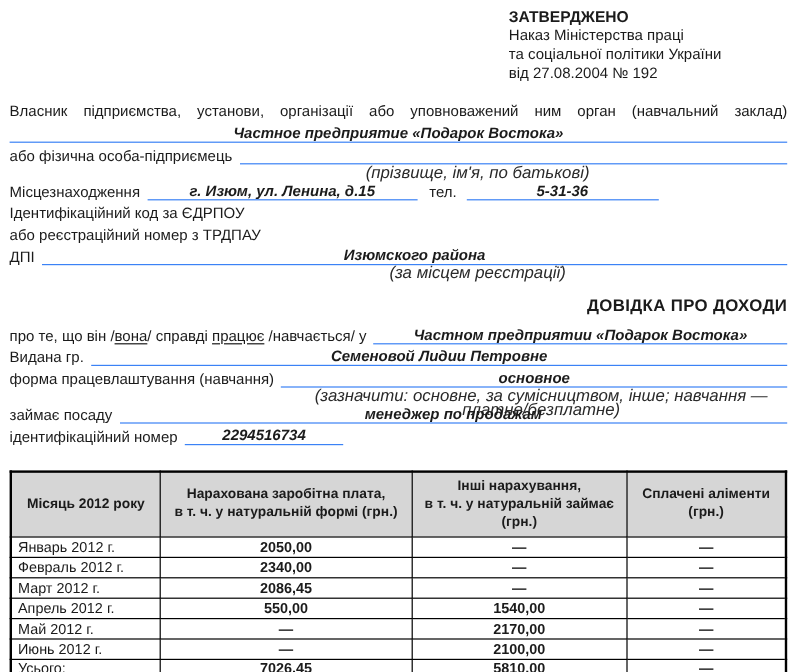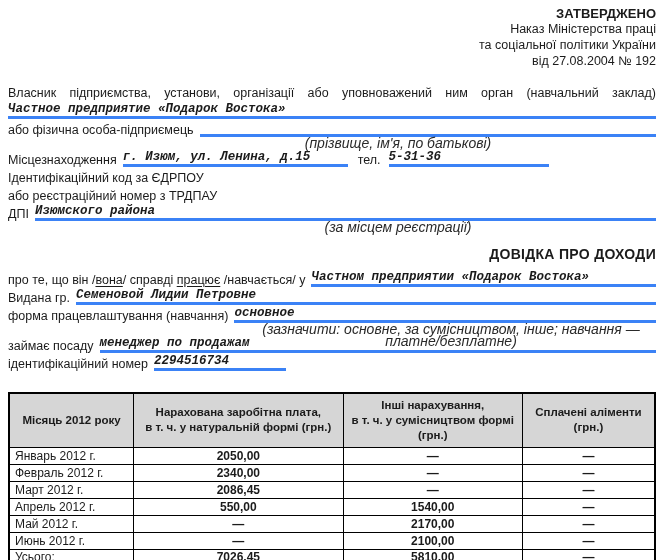--- a/index.html
+++ b/index.html
@@ -4,28 +4,28 @@
 <style>
   * { margin:0; padding:0; box-sizing:border-box; }
   html,body { background:#ffffff; }
   .page {
     width:664px; height:560px; overflow:hidden;
     background:#ffffff; color:#1b1b1b;
     font-family:"Liberation Sans","DejaVu Sans",sans-serif;
     font-size:12.5px; padding:6px 8px 0 8px; position:relative;
   }
   
-  .approval { width:232px; margin-left:auto; text-align:right; line-height:1.26; }
+  .approval { width:232px; margin-left:auto; text-align:left; line-height:1.26; }
   .approval .b1 { font-weight:bold; font-size:13px; }
 
   
   .owner-line { margin-top:15px; text-align:justify; text-align-last:justify; line-height:1.3; }
   .frow { display:flex; align-items:flex-end; height:18px; }
   .lbl { white-space:nowrap; padding-right:6px; }
-  .u { border-bottom:3px solid #3b82f6; text-align:left;font-family:Liberation Mono, monospace; }
+  .u { border-bottom:1px solid #3b82f6; text-align:center; }
   .u.fill { flex:1; }
   .val { font-weight:bold; font-style:italic; white-space:nowrap; }
   .caption { font-size:14px; font-style:italic; color:#2a2a2a; text-align:center; height:12px; line-height:12px; }
   .cap-shift1 { padding-left:132px; }
   .cap-shift2 { padding-left:132px; }
   .cap-shift3 { padding-left:238px; }
   .uw-addr { width:225px; }
   .uw-tel  { width:160px; }
   .uw-edr  { width:248px; }
   .uw-idn  { width:132px; }
@@ -138,21 +138,21 @@
     </div>
   </div>
 
   <table class="income">
     <thead>
       <tr>
         <th class="hdr c1">Місяць 2012 року</th>
         <th class="hdr c2">Нарахована заробітна плата,
 в т. ч. у натуральній формі (грн.)</th>
         <th class="hdr c3">Інші нарахування,
-в т. ч. у сумісництвом формі (грн.)</th>
+в т. ч. у натуральній займає (грн.)</th>
         <th class="hdr c4">Сплачені аліменти (грн.)</th>
       </tr>
     </thead>
     <tbody>
       <tr>
         <td class="month">Январь 2012 г.</td>
         <td class="num">2050,00</td>
         <td class="num">—</td>
         <td class="num">—</td>
       </tr>

